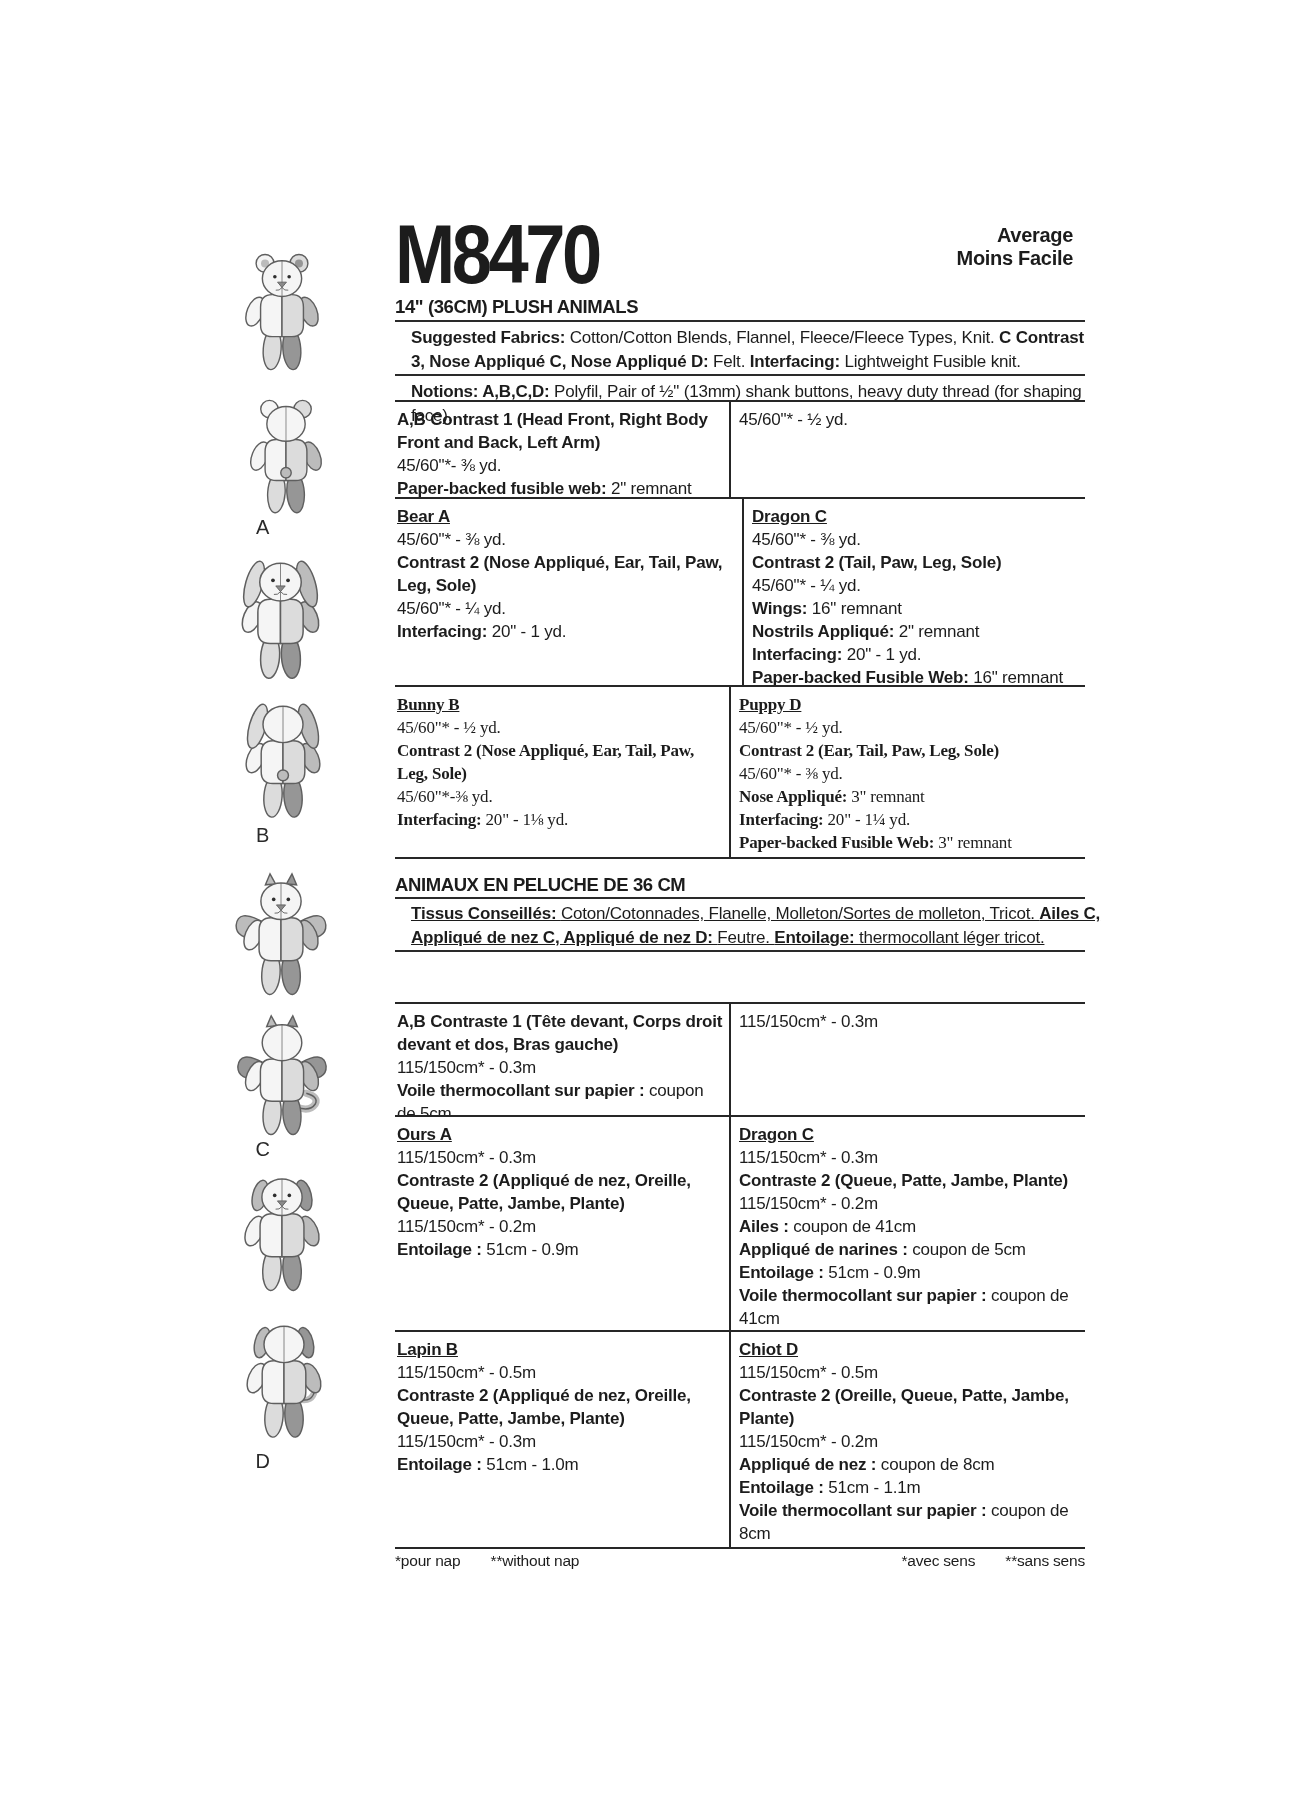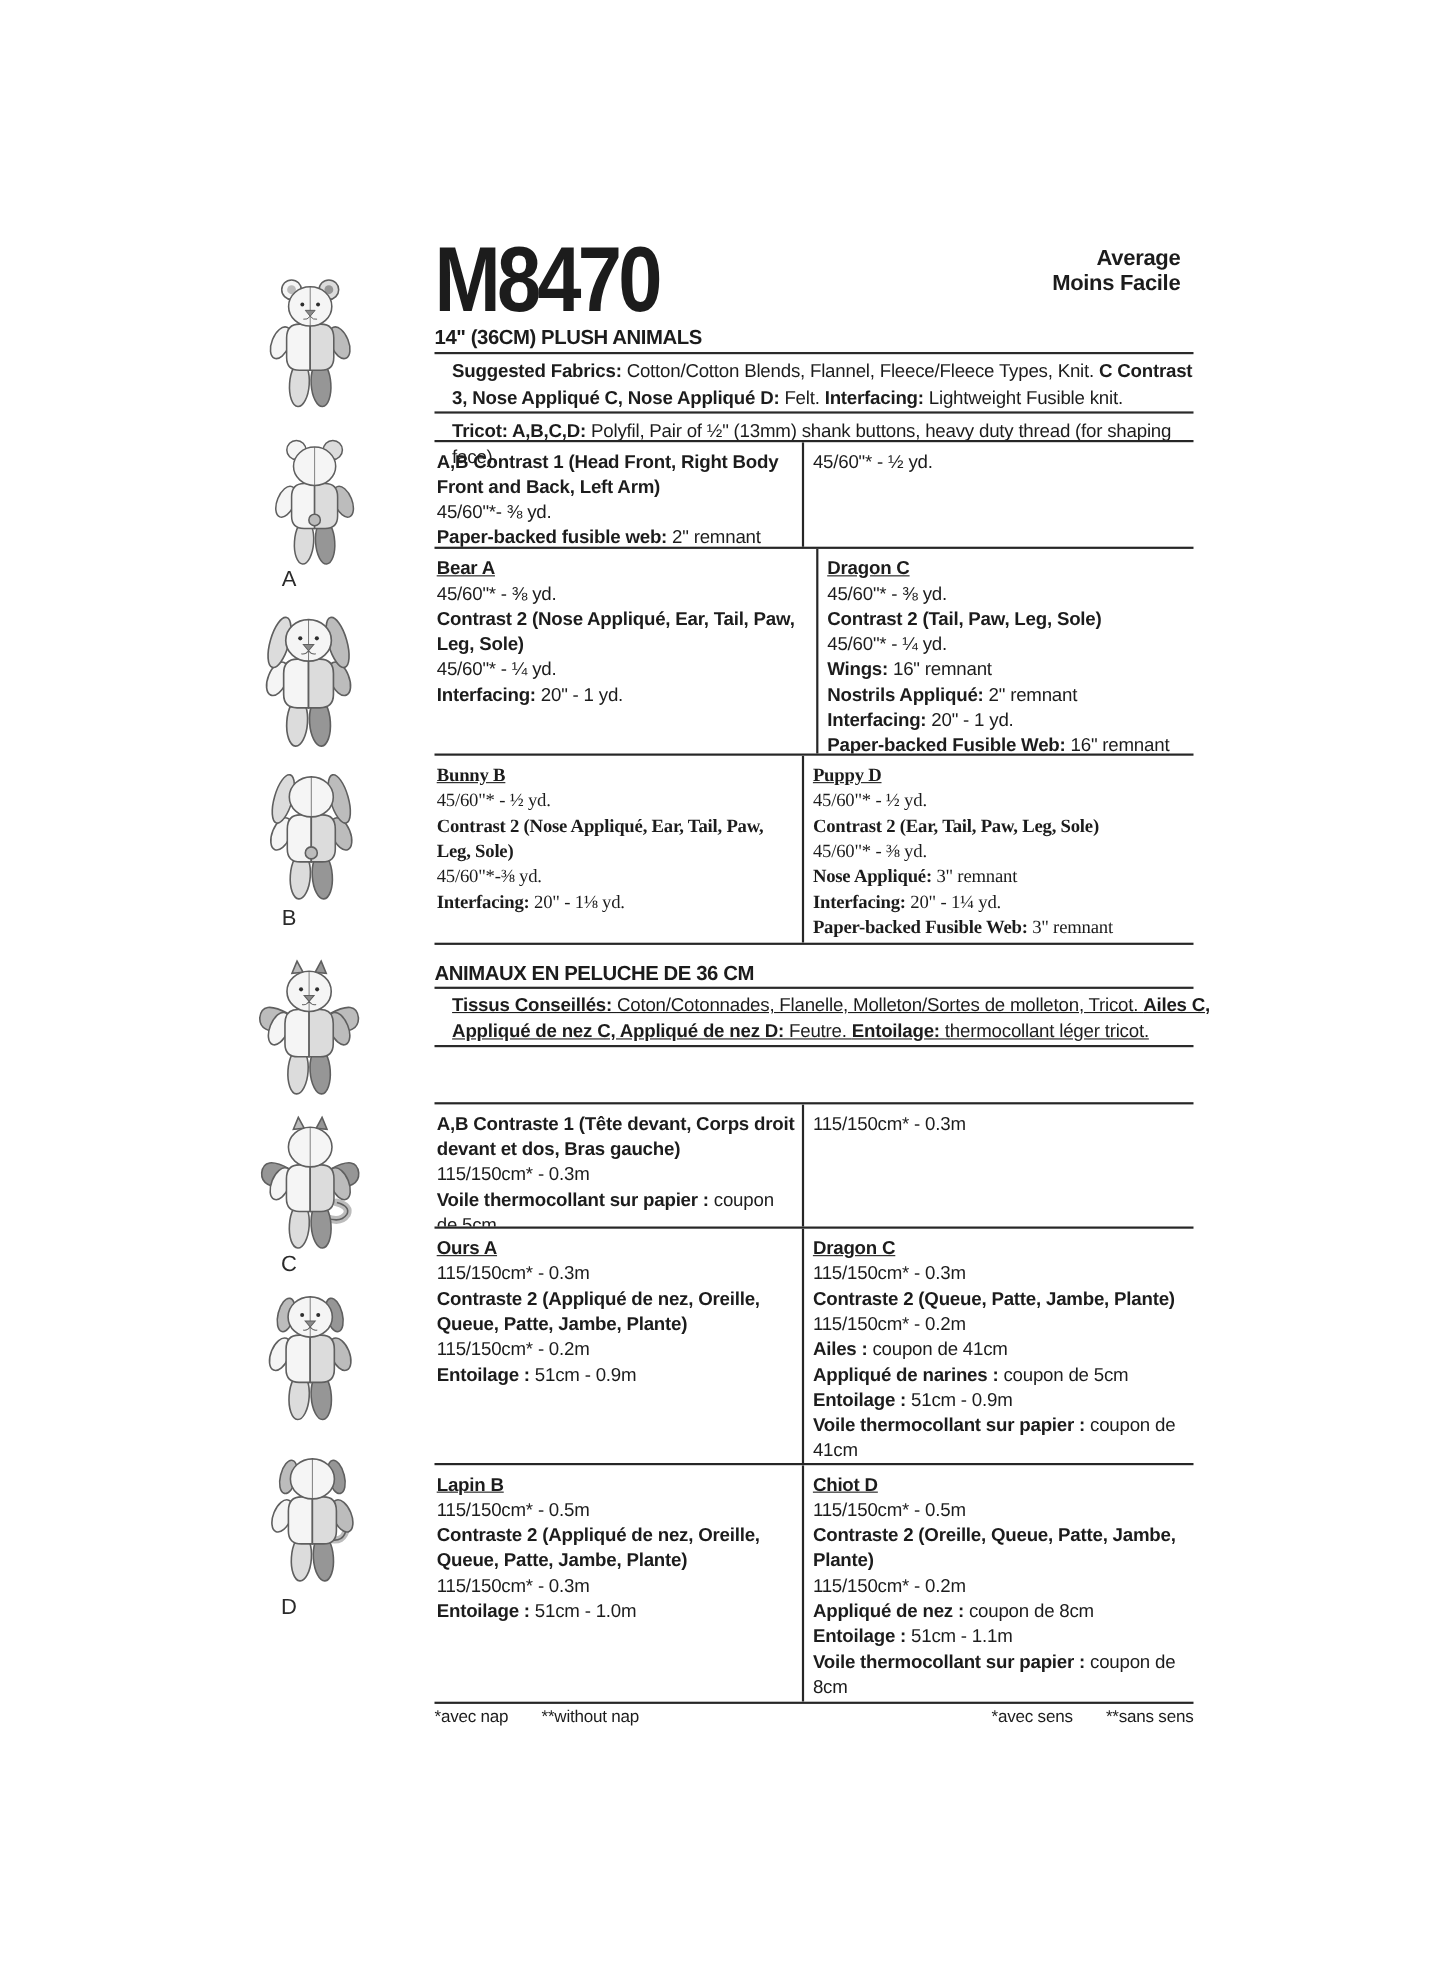--- a/index.html
+++ b/index.html
@@ -213,21 +213,21 @@
 
     <div id="difficulty">
       <div>Average</div>
       <div>Moins Facile</div>
     </div>
 
     <h2 id="en-heading" class="sec-head">14" (36CM) PLUSH ANIMALS</h2>
     <div class="rule" id="rule-en-1"></div>
     <p class="para" id="en-fabrics"><span class="sg-b">Suggested Fabrics: </span><span class="sg-r">Cotton/Cotton Blends, Flannel, Fleece/Fleece Types, Knit. </span><span class="sg-b">C Contrast 3, Nose Appliqué C, Nose Appliqué D: </span><span class="sg-r">Felt. </span><span class="sg-b">Interfacing: </span><span class="sg-r">Lightweight Fusible knit.</span></p>
     <div class="rule" id="rule-en-2"></div>
-    <p class="para" id="en-notions"><span class="sg-b">Tricot: A,B,C,D: </span><span class="sg-r">Polyfil, Pair of ½" (13mm) shank buttons, heavy duty thread (for shaping face).</span></p>
+    <p class="para" id="en-notions"><span class="sg-b">Notions: A,B,C,D: </span><span class="sg-r">Polyfil, Pair of ½" (13mm) shank buttons, heavy duty thread (for shaping face).</span></p>
     <div class="ytable" id="en-table">
         <div class="yrow">
           <div class="ycell lt">
             <div class="ln"><span class="sg-b">A,B Contrast 1 (Head Front, Right Body Front and Back, Left Arm)</span></div>
             <div class="ln"><span class="sg-r">45/60"*- ⅜ yd.</span></div>
             <div class="ln"><span class="sg-b">Paper-backed fusible web: </span><span class="sg-r">2" remnant</span></div>
           </div>
           <div class="ycell rt">
             <div class="ln"><span class="sg-r">45/60"* - ½ yd.</span></div>
           </div>
@@ -320,21 +320,21 @@
             <div class="ln"><span class="sg-r">115/150cm* - 0.2m</span></div>
             <div class="ln"><span class="sg-b">Appliqué de nez : </span><span class="sg-r">coupon de 8cm</span></div>
             <div class="ln"><span class="sg-b">Entoilage : </span><span class="sg-r">51cm - 1.1m</span></div>
             <div class="ln"><span class="sg-b">Voile thermocollant sur papier : </span><span class="sg-r">coupon de 8cm</span></div>
           </div>
         </div>
       </div>
 
     <div id="footnotes">
       <span class="grp">
-        <span>*avec nap</span>
+        <span>*pour nap</span>
         <span>**without nap</span>
       </span>
       <span class="grp">
         <span>*avec sens</span>
         <span>**sans sens</span>
       </span>
     </div>
   </main>
 </div>
 

